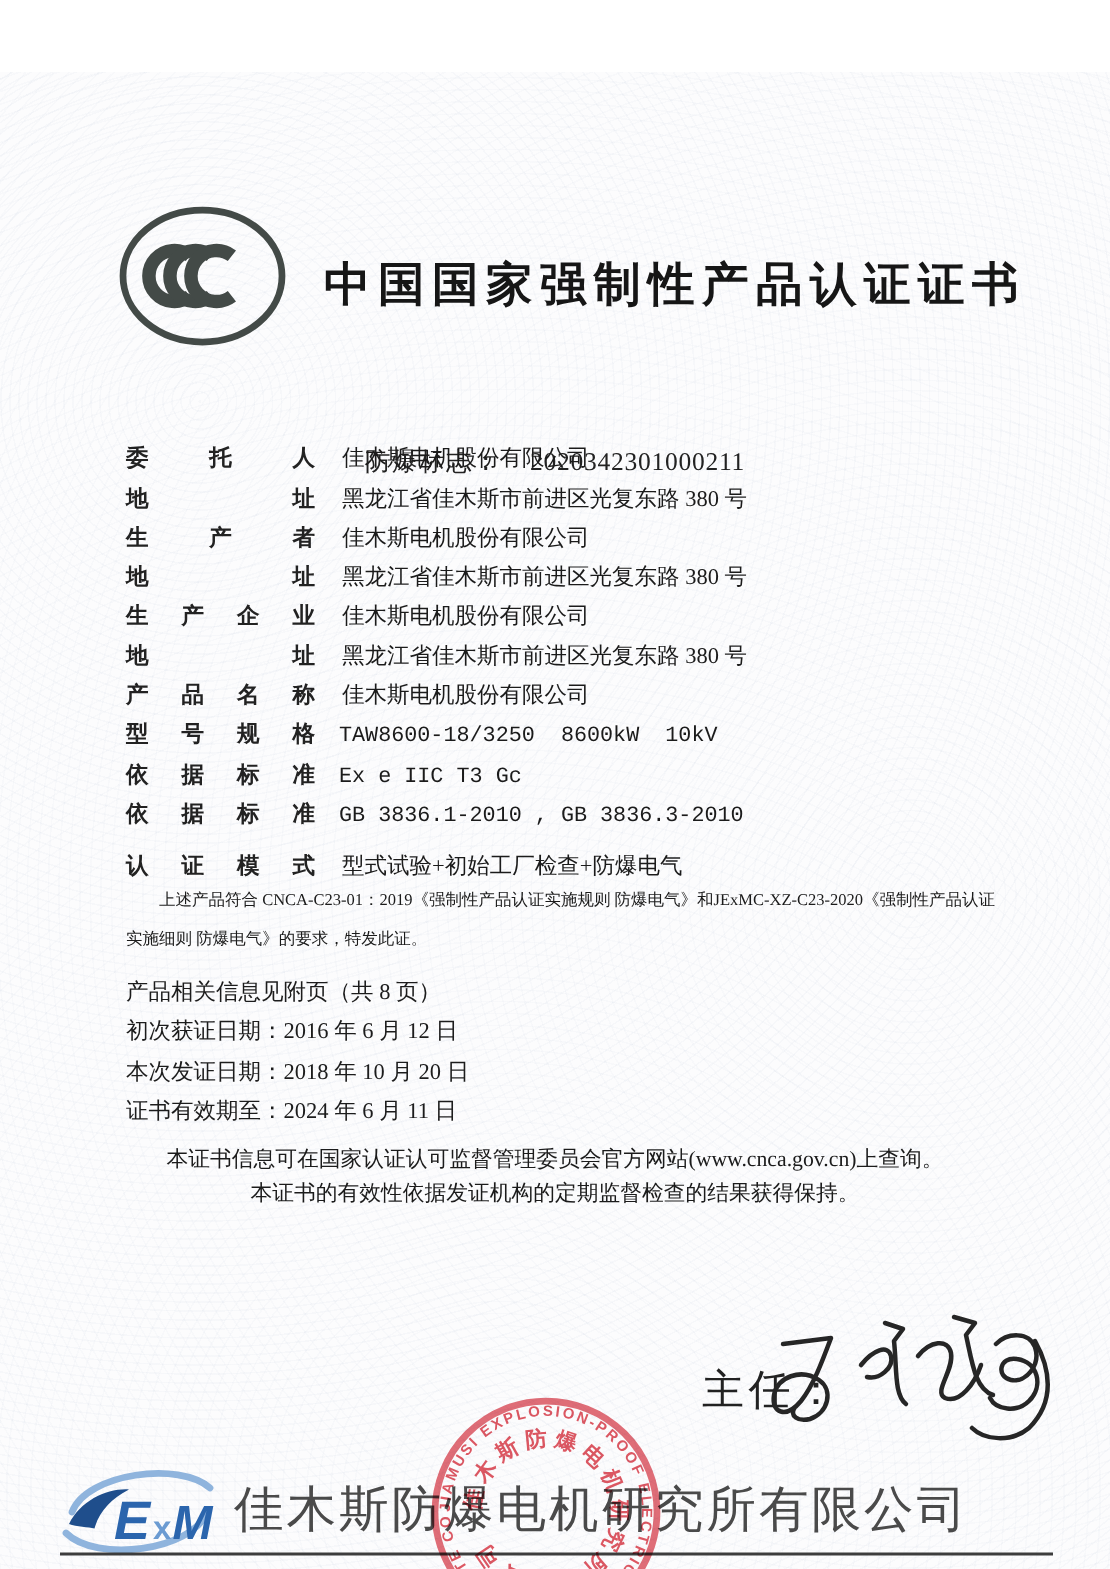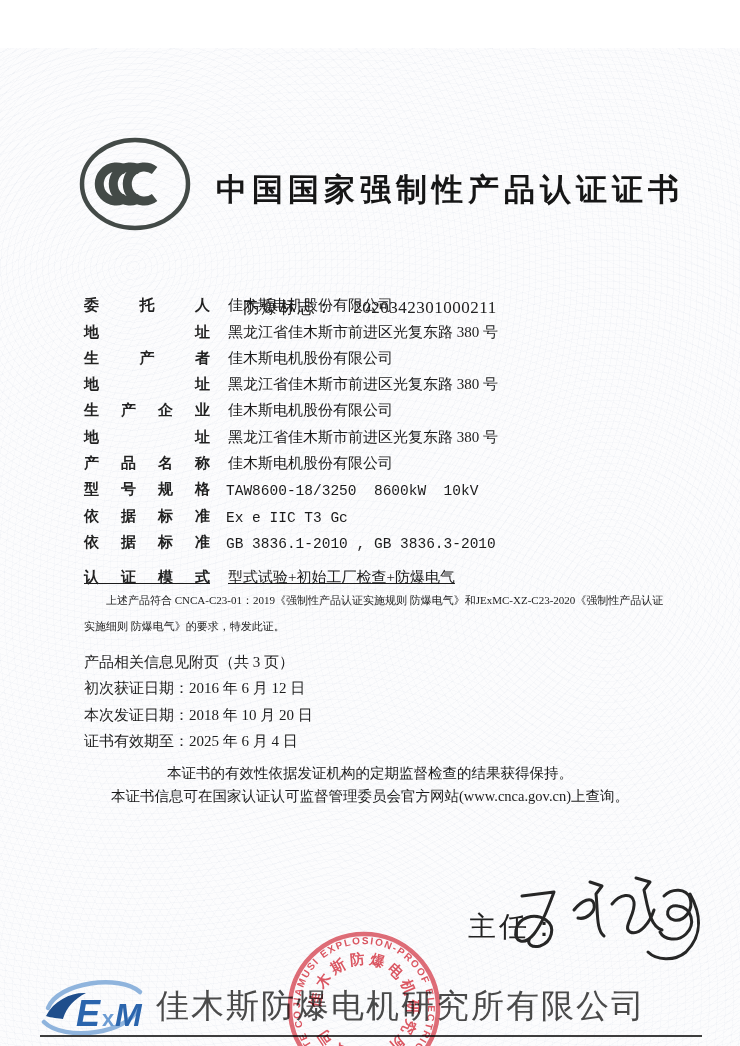--- a/index.html
+++ b/index.html
@@ -45,21 +45,21 @@
     display: inline-block; width: 126px;
     text-align: justify; text-align-last: justify;
     font-weight: 600; color: #222; letter-spacing: 0;
   }
   .frow .fvalue { margin-left: 18px; white-space: pre-wrap; color: #1b1b1b; }
   .frow.mono .fvalue {
     font-family: Liberation Mono, monospace;
     font-size: 14.5px;
     margin-left: 16px;
   }
-  .frow.mode { margin-top: 9px; text-decoration: underline; }
+  .frow.mode { margin-top: 9px; }
   
   .statement {
     position: absolute; left: 84px; top: 540px; width: 582px;
     font-size: 11px; line-height: 25.5px; text-indent: 2em; color: #1b1b1b;
     margin: 0;
   }
   
   .details { position: absolute; left: 84px; top: 601px; font-size: 15px; line-height: 26.4px; }
   
   .notes {
@@ -161,29 +161,29 @@
       </div>
     <div class="frow mode">
         <span class="flabel">认证模式</span>
         <span class="fvalue">型式试验+初始工厂检查+防爆电气</span>
       </div>
   </div>
 
   <p class="statement">上述产品符合 CNCA-C23-01：2019《强制性产品认证实施规则 防爆电气》和JExMC-XZ-C23-2020《强制性产品认证实施细则 防爆电气》的要求，特发此证。</p>
 
   <div class="details">
-    <div>产品相关信息见附页（共 3 页）</div>
+    <div>产品相关信息见附页（共 8 页）</div>
     <div>初次获证日期：2016 年 6 月 12 日</div>
     <div>本次发证日期：2018 年 10 月 20 日</div>
-    <div>证书有效期至：2025 年 6 月 4 日</div>
+    <div>证书有效期至：2024 年 6 月 11 日</div>
   </div>
 
   <div class="notes">
+    <div>本证书信息可在国家认证认可监督管理委员会官方网站(www.cnca.gov.cn)上查询。</div>
     <div>本证书的有效性依据发证机构的定期监督检查的结果获得保持。</div>
-    <div>本证书信息可在国家认证认可监督管理委员会官方网站(www.cnca.gov.cn)上查询。</div>
   </div>
 
   <div class="sig-label">主任：</div>
   <svg class="sig-svg" width="205" height="105" viewBox="0 0 205 105">
     <g fill="none" stroke="#262626" stroke-width="3" stroke-linecap="round" stroke-linejoin="round">
       <path d="M14,28 L46,24 C40,40 34,56 26,66 C16,78 6,74 8,62 C10,50 26,44 38,52 C48,59 44,74 32,78 C24,80 18,76 22,70"></path>
       <path d="M66,42 C74,32 84,28 86,36 C88,44 78,52 70,50"></path>
       <path d="M82,14 L94,18 L88,26 C90,44 88,62 96,68"></path>
       <path d="M104,36 C112,26 124,24 126,34 C128,46 114,60 122,64 C132,68 142,54 146,42"></path>
       <path d="M128,10 L142,14 L136,22 C140,40 142,58 154,62"></path>

